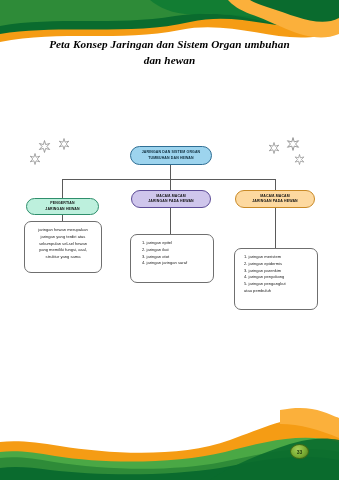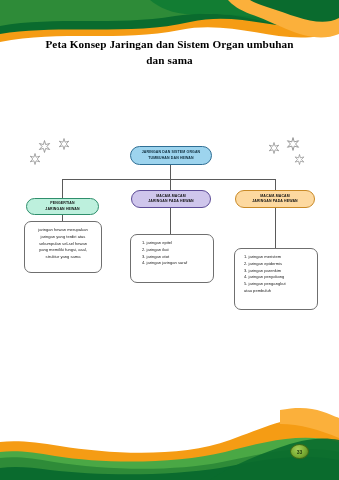--- a/index.html
+++ b/index.html
@@ -39,20 +39,21 @@
     top: 36px;
     left: 20px;
     width: 299px;
     text-align: center;
     font-family: "Liberation Serif", serif;
     font-weight: bold;
     font-size: 11.2px;
     line-height: 1.45;
     color: #000000;
     letter-spacing: .1px;
+    font-style: italic;
   }
 
   
   .sparkle-group { position: absolute; }
   .sparkle {
     position: absolute;
     display: block;
   }
 
   
@@ -198,21 +199,21 @@
       <path d="M0,0 H339 V16 C300,44 250,8 190,22 C130,36 60,24 0,34 Z" fill="#0a6b2e"></path>
       <path d="M0,0 H339 V6 C290,34 240,6 175,16 C115,26 55,16 0,26 Z" fill="#2e8b38"></path>
       <path d="M150,0 H339 V22 C300,40 250,10 200,14 C175,16 160,8 150,0 Z" fill="#0d7a33" opacity="0.85"></path>
       <path d="M228,0 H339 V34 C310,46 280,24 250,14 C240,10 232,5 228,0 Z" fill="#fbb03b"></path>
       <path d="M250,0 H339 V18 C320,28 295,16 270,8 C262,5 254,3 250,0 Z" fill="#0a6b2e"></path>
     </svg>
   </div>
 
   <div id="doc-title">
     <span>Peta Konsep Jaringan dan Sistem Organ umbuhan</span><br>
-    <span>dan sama</span>
+    <span>dan hewan</span>
   </div>
 
   <div class="sparkle-group" id="sparkles-left" style="left:28px; top:136px; width:56px; height:42px;">
     <svg class="sparkle" style="left:10px; top:4px;" width="13" height="13" viewBox="0 0 24 24">
       <path d="M12 1 L14.1 8.4 L21.5 6.4 L16.4 12 L21.5 17.6 L14.1 15.6 L12 23 L9.9 15.6 L2.5 17.6 L7.6 12 L2.5 6.4 L9.9 8.4 Z" fill="none" stroke="#8c8c8c" stroke-width="1.5" stroke-linejoin="round"></path>
     </svg>
     <svg class="sparkle" style="left:30px; top:2px;" width="12" height="12" viewBox="0 0 24 24">
       <path d="M12 1 L14.1 8.4 L21.5 6.4 L16.4 12 L21.5 17.6 L14.1 15.6 L12 23 L9.9 15.6 L2.5 17.6 L7.6 12 L2.5 6.4 L9.9 8.4 Z" fill="none" stroke="#8c8c8c" stroke-width="1.5" stroke-linejoin="round"></path>
     </svg>
     <svg class="sparkle" style="left:1px; top:17px;" width="12" height="12" viewBox="0 0 24 24">

